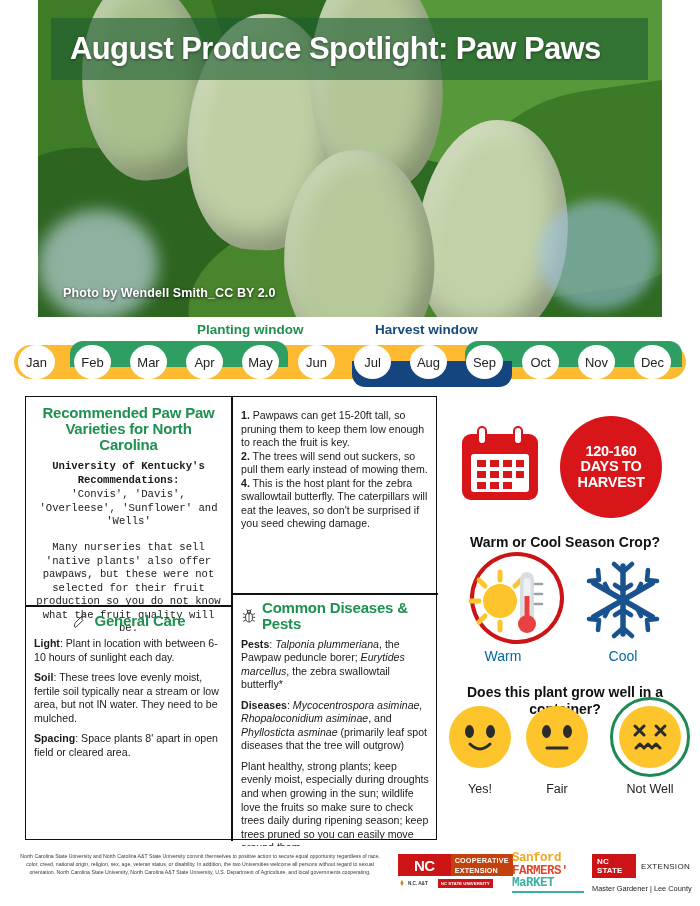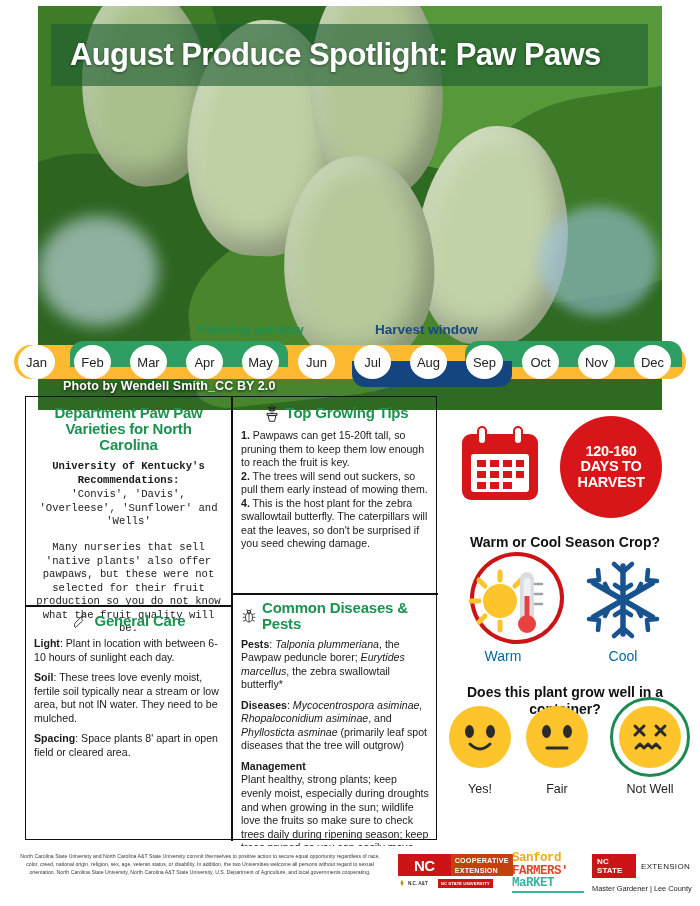--- a/index.html
+++ b/index.html
@@ -3,21 +3,21 @@
 <meta charset="utf-8">
 <title>August Produce Spotlight: Paw Paws</title>
 <style>
   html,body{margin:0;padding:0;}
   body{
     width:700px;height:906px;background:#ffffff;
     font-family:"Liberation Sans","DejaVu Sans",sans-serif;
     color:#1a1a1a;overflow:hidden;position:relative;
   }
   
-  .hero{position:absolute;left:38px;top:6px;width:624px;height:404px;overflow:hidden;}
+  .hero{position:absolute;left:38px;top:0;width:624px;height:317px;overflow:hidden;}
   .hero-photo{position:absolute;inset:0;background:#2f6a22;}
   .leaf{position:absolute;border-radius:50% 12% 50% 12%;}
   .fruit{position:absolute;border-radius:48% 48% 44% 44%/54% 54% 46% 46%;
          box-shadow:inset -10px -14px 26px rgba(0,0,0,.28), inset 8px 10px 22px rgba(255,255,255,.30);}
   .hero-title-band{position:absolute;left:13px;top:18px;width:597px;height:62px;
         background:rgba(29,92,48,.62);}
   .hero-title{position:absolute;left:32px;top:22px;width:570px;height:54px;
         display:flex;align-items:center;
         color:#fff;font-size:31px;font-weight:bold;letter-spacing:-.6px;
         text-shadow:0 1px 3px rgba(0,0,0,.45);white-space:nowrap;}
@@ -161,21 +161,21 @@
     <div class="month" style="left:620px;">Dec</div>
   </div>
 </div>
 
 <div class="grid">
   <div class="vline"></div>
   <div class="hline-l"></div>
   <div class="hline-r"></div>
 
   <div class="cell c-tl">
-    <div class="sec-head center" style="padding:2px 2px 0;">Department Paw Paw Varieties for North Carolina</div>
+    <div class="sec-head center" style="padding:2px 2px 0;">Recommended Paw Paw Varieties for North Carolina</div>
     <div class="body-txt center" style="margin-top:8px;font-family:Liberation Mono, monospace;">
       <p class="p b" style="margin-bottom:1px;">University of Kentucky's Recommendations:</p>
       <p class="p">'Convis', 'Davis', 'Overleese', 'Sunflower' and 'Wells'</p>
       <p class="p" style="margin-top:12px;">Many nurseries that sell 'native plants' also offer pawpaws, but these were not selected for their fruit production so you do not know what the fruit quality will be.</p>
     </div>
   </div>
 
   <div class="cell c-bl">
     <div class="sec-head" style="justify-content:center;">
       <span style="display:inline-block;width:18px;height:18px;">
@@ -187,35 +187,20 @@
       <span>General Care</span>
     </div>
     <div class="body-txt" style="margin-top:7px;">
       <p class="p"><span class="b">Light</span><span>: Plant in location with between 6-10 hours of sunlight each day.</span></p>
       <p class="p"><span class="b">Soil</span><span>: These trees love evenly moist, fertile soil typically near a stream or low area, but not IN water. They need to be mulched.</span></p>
       <p class="p"><span class="b">Spacing</span><span>: Space plants 8' apart in open field or cleared area.</span></p>
     </div>
   </div>
 
   <div class="cell c-tr">
-    <div class="sec-head" style="justify-content:center;">
-      <span style="display:inline-block;width:18px;height:20px;">
-        <svg viewBox="0 0 24 26" width="18" height="20" aria-hidden="true">
-          <path d="M12 2c-1 1.4-1 2.6 0 3.6 1-1 1-2.2 0-3.6z" fill="#222"></path>
-          <path d="M11.6 6.2C10 4.6 7.8 4.4 6.2 5.2c1 1.8 3 2.8 5.4 2.4z" fill="#222"></path>
-          <path d="M12.4 6.2c1.6-1.6 3.8-1.8 5.4-1-1 1.8-3 2.8-5.4 2.4z" fill="#222"></path>
-          <path d="M11.6 9.6C10.2 8.4 8.4 8.2 7 8.8c.9 1.5 2.6 2.3 4.6 2z" fill="#222"></path>
-          <path d="M12.4 9.6c1.4-1.2 3.2-1.4 4.6-.8-.9 1.5-2.6 2.3-4.6 2z" fill="#222"></path>
-          <rect x="11.5" y="6" width="1" height="8" fill="#222"></rect>
-          <rect x="5.5" y="13.5" width="13" height="2.6" fill="none" stroke="#222" stroke-width="1.3"></rect>
-          <path d="M6.8 16.5 8.6 24h6.8l1.8-7.5z" fill="none" stroke="#222" stroke-width="1.3"></path>
-        </svg>
-      </span>
-      <span>Top Growing Tips</span>
-    </div>
     <div class="body-txt" style="margin-top:6px;">
       <p class="tip"><span class="b">1.</span> <span>Pawpaws can get 15-20ft tall, so pruning them to keep them low enough to reach the fruit is key.</span></p>
       <p class="tip"><span class="b">2.</span> <span>The trees will send out suckers, so pull them early instead of mowing them.</span></p>
       <p class="tip"><span class="b">4.</span> <span>This is the host plant for the zebra swallowtail butterfly. The caterpillars will eat the leaves, so don't be surprised if you seed chewing damage.</span></p>
     </div>
   </div>
 
   <div class="cell c-br">
     <div class="sec-head">
       <span style="display:inline-block;width:16px;height:16px;">
@@ -231,21 +216,21 @@
           <line x1="17.2" y1="14" x2="21.4" y2="14" stroke="#222" stroke-width="1.2"></line>
           <line x1="7.2" y1="18" x2="3.2" y2="20" stroke="#222" stroke-width="1.2"></line>
           <line x1="16.8" y1="18" x2="20.8" y2="20" stroke="#222" stroke-width="1.2"></line>
         </svg>
       </span>
       <span>Common Diseases &amp; Pests</span>
     </div>
     <div class="body-txt" style="margin-top:6px;">
       <p class="p"><span class="b">Pests</span><span>: </span><span class="i">Talponia plummeriana</span><span>, the Pawpaw peduncle borer; </span><span class="i">Eurytides marcellus</span><span>, the zebra swallowtail butterfly*</span></p>
       <p class="p"><span class="b">Diseases</span><span>: </span><span class="i">Mycocentrospora asiminae, Rhopaloconidium asiminae</span><span>, and </span><span class="i">Phyllosticta asminae</span><span> (primarily leaf spot diseases that the tree will outgrow)</span></p>
-      <p class="p" style="margin-bottom:0;"><span class="b" style="display:block;">Management</span><span>Plant healthy, strong plants; keep evenly moist, especially during droughts and when growing in the sun; wildlife love the fruits so make sure to check trees daily during ripening season; keep trees pruned so you can easily move around them.</span></p>
+      <p class="p" style="margin-bottom:0;"><span>Plant healthy, strong plants; keep evenly moist, especially during droughts and when growing in the sun; wildlife love the fruits so make sure to check trees daily during ripening season; keep trees pruned so you can easily move around them.</span></p>
     </div>
   </div>
 </div>
 
 <div class="right">
 
   <div class="harvest-row">
     <span class="cal-icon">
       <svg viewBox="0 0 84 80" width="84" height="80" aria-hidden="true">
         <rect x="4" y="10" width="76" height="66" rx="9" fill="#d8161a"></rect>

